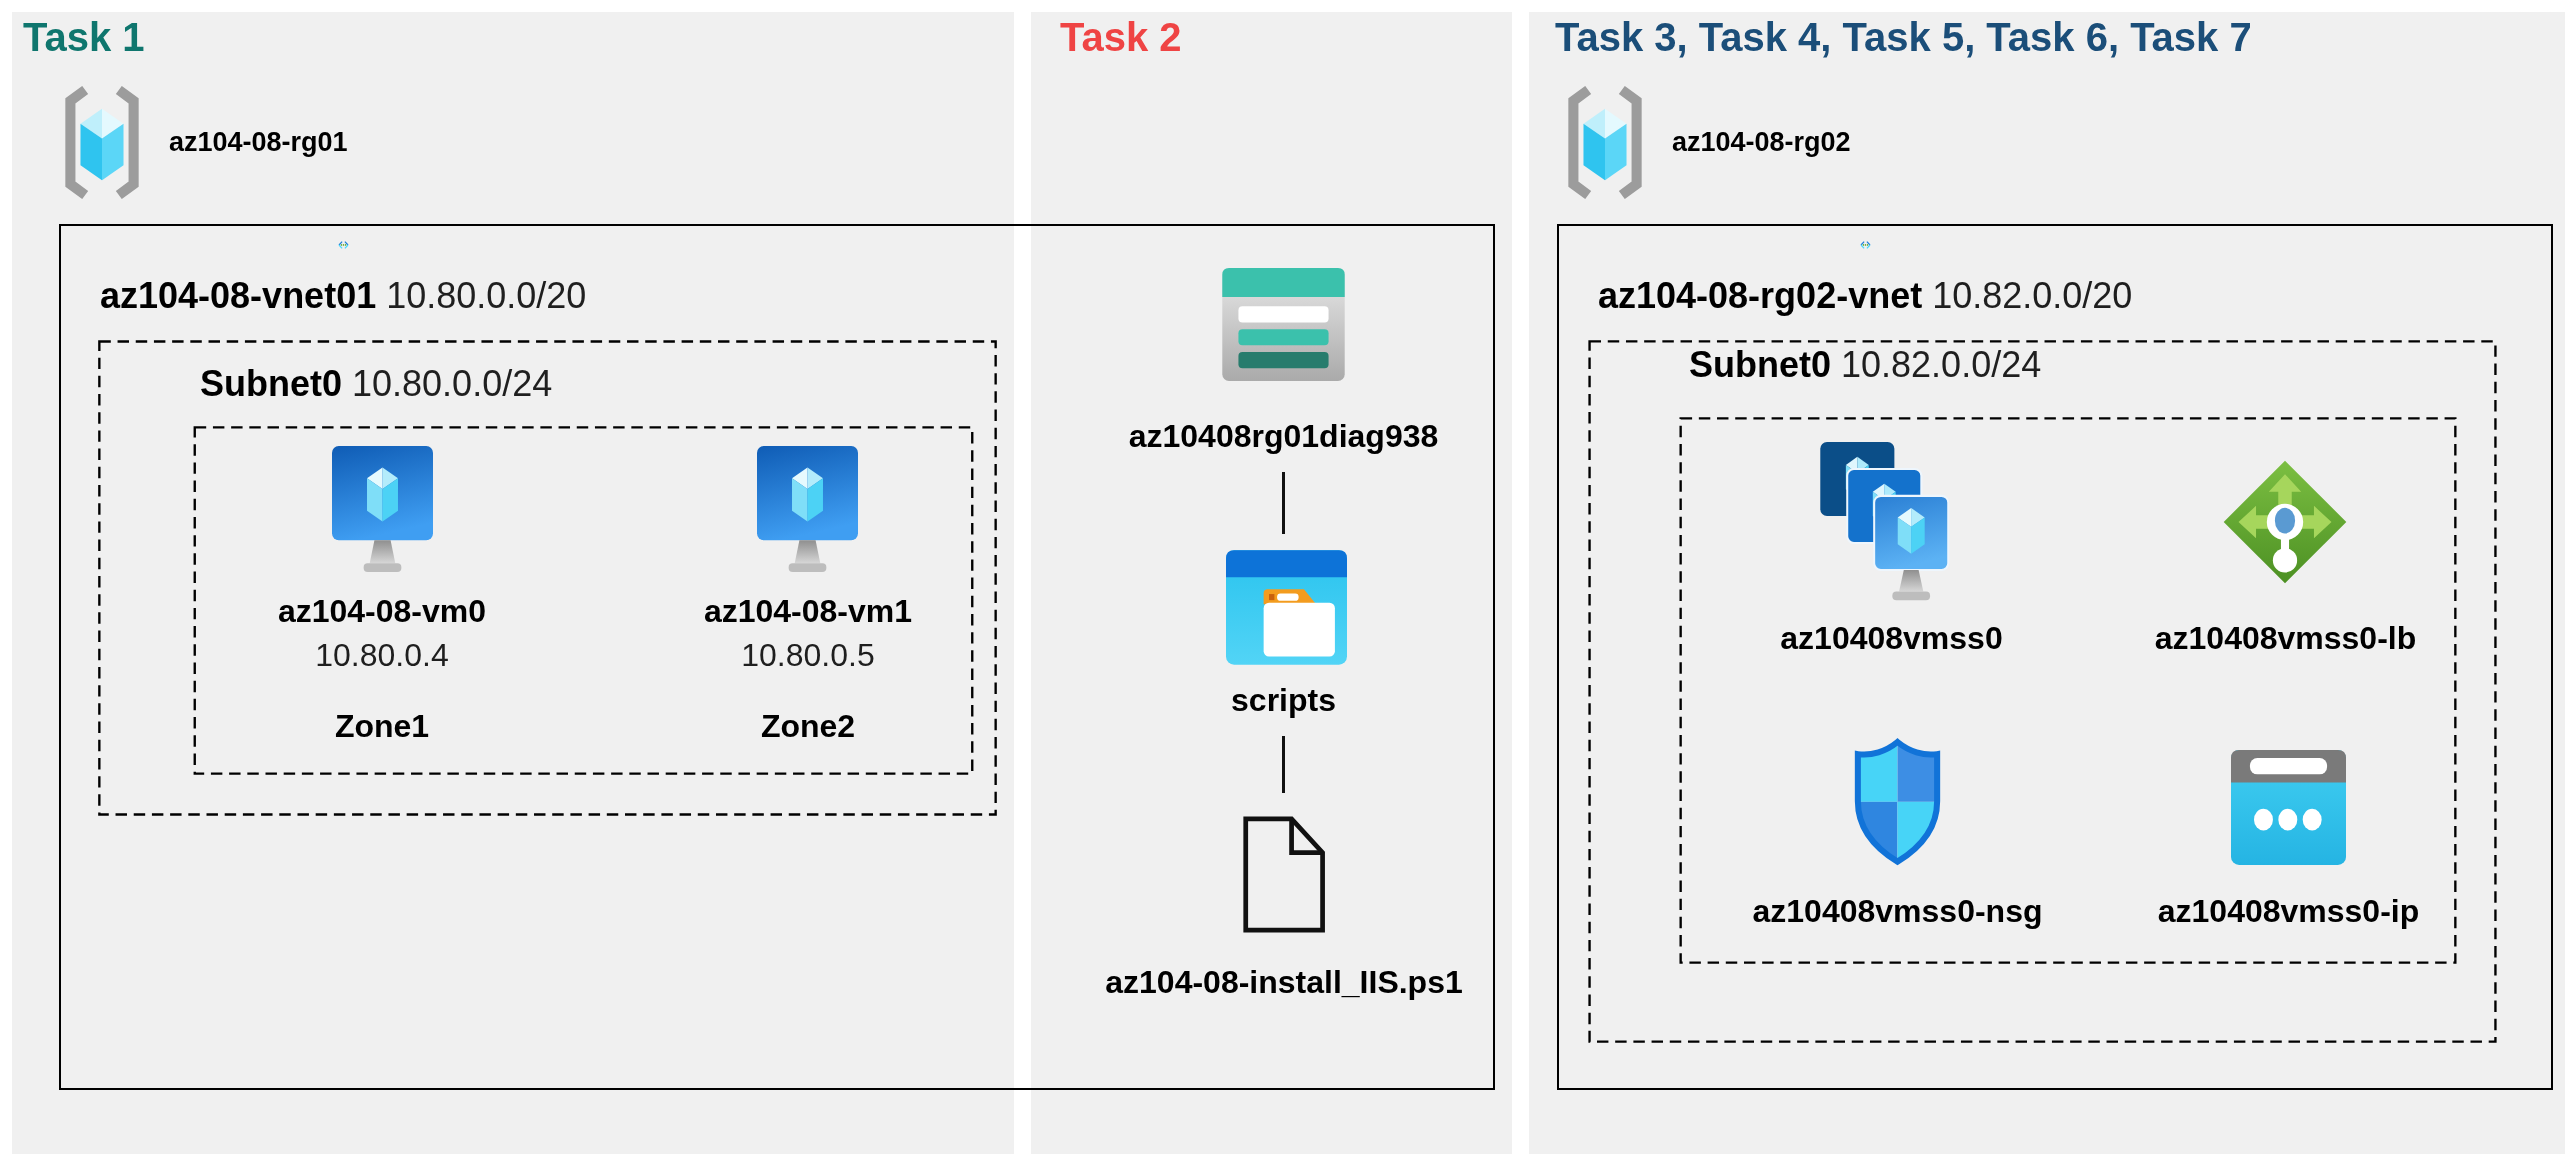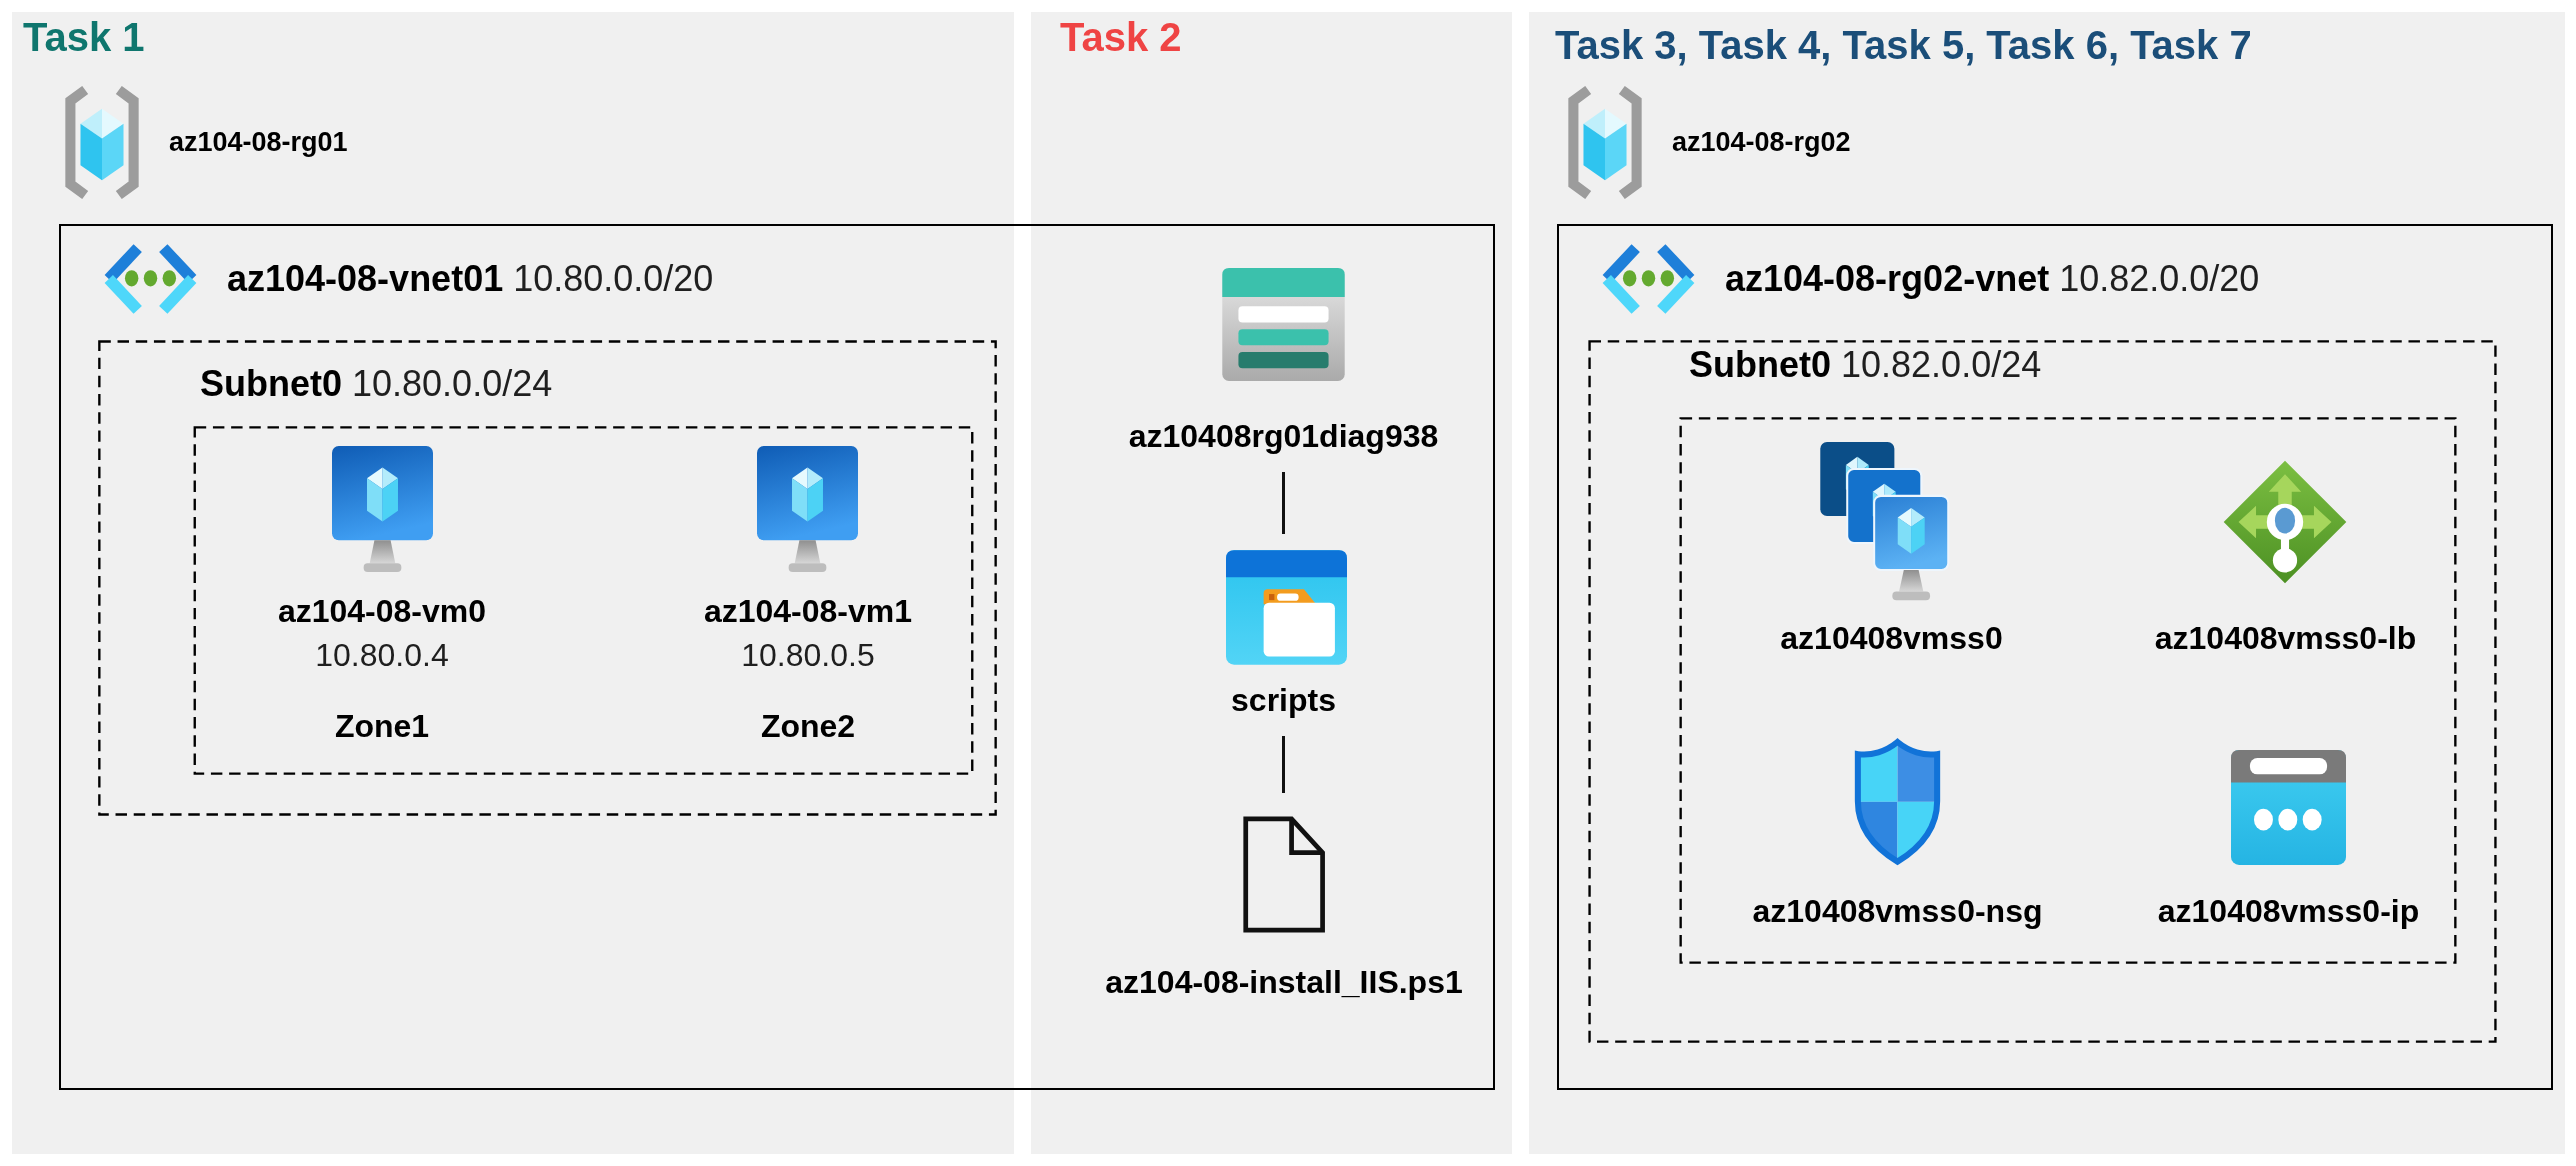--- a/index.html
+++ b/index.html
@@ -5,42 +5,42 @@
   html,body{margin:0;padding:0;background:#ffffff;}
   body{width:2576px;height:1166px;overflow:hidden;
        font-family:"Liberation Sans", sans-serif;color:#000;}
   .canvas{position:absolute;top:0;left:0;width:2576px;height:1166px;background:#ffffff;}
   .panel{position:absolute;top:12px;height:1142px;background:#f0f0f0;}
   .panel-title{position:absolute;top:15px;font-size:40px;font-weight:bold;white-space:nowrap;}
   .blackbox{position:absolute;top:224px;height:866px;border:2.7px solid #000;background:transparent;box-sizing:border-box;}
   .dashedbox{position:absolute;}
   .row{position:absolute;display:flex;align-items:center;}
   .rg-row{gap:23px;}
-  .vnet-row{gap:26px;}
+  .vnet-row{gap:26px;flex-direction:column;}
   .rg-label{font-size:27px;font-weight:bold;white-space:nowrap;}
   .combo{font-size:36px;white-space:nowrap;}
   .combo .b{font-weight:bold;color:#000;}
   .combo .r{font-weight:normal;color:#1f1f1f;}
   .lbl{position:absolute;font-size:32px;font-weight:bold;text-align:center;white-space:nowrap;line-height:38px;}
   .lbl.reg{font-weight:normal;color:#1f1f1f;}
   .vline{position:absolute;width:2.7px;background:#111;}
   svg{display:block;}
 </style>
 </head>
 <body>
 
 <div class="canvas">
 
   <div class="panel" style="left:12px;width:1002px;"></div>
   <div class="panel" style="left:1031px;width:481px;"></div>
   <div class="panel" style="left:1529px;width:1036px;"></div>
 
   <div class="panel-title" style="left:23px;color:#0f766e;">Task 1</div>
   <div class="panel-title" style="left:1060px;color:#ef4444;">Task 2</div>
-  <div class="panel-title" style="left:1555px;color:#1b4e79;margin-top:8px;">Task 3, Task 4, Task 5, Task 6, Task 7</div>
+  <div class="panel-title" style="left:1555px;color:#1b4e79;">Task 3, Task 4, Task 5, Task 6, Task 7</div>
 
   <div class="blackbox" style="left:59px;width:1436px;"></div>
   <div class="blackbox" style="left:1557px;width:996px;"></div>
 
   <svg class="dashedbox" style="left:98px;top:340px;" width="899" height="476" viewBox="0 0 1334 706">
     <rect x="2" y="2" width="1330" height="702" fill="none" stroke="#000" stroke-width="3.5" stroke-dasharray="17 10"></rect>
   </svg>
   <svg class="dashedbox" style="left:193px;top:426px;" width="781" height="349" viewBox="0 0 1158 518">
     <rect x="2" y="2" width="1154" height="514" fill="none" stroke="#000" stroke-width="3.5" stroke-dasharray="17 10"></rect>
   </svg>

